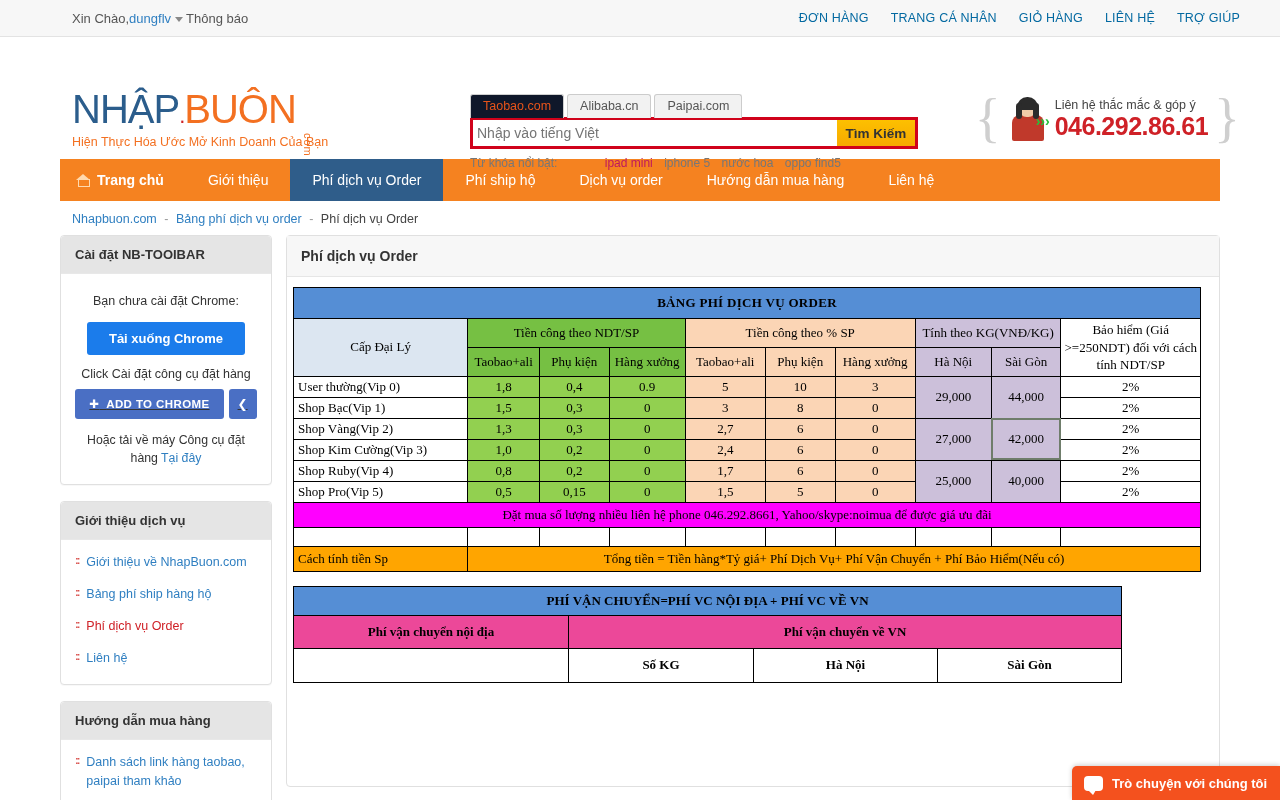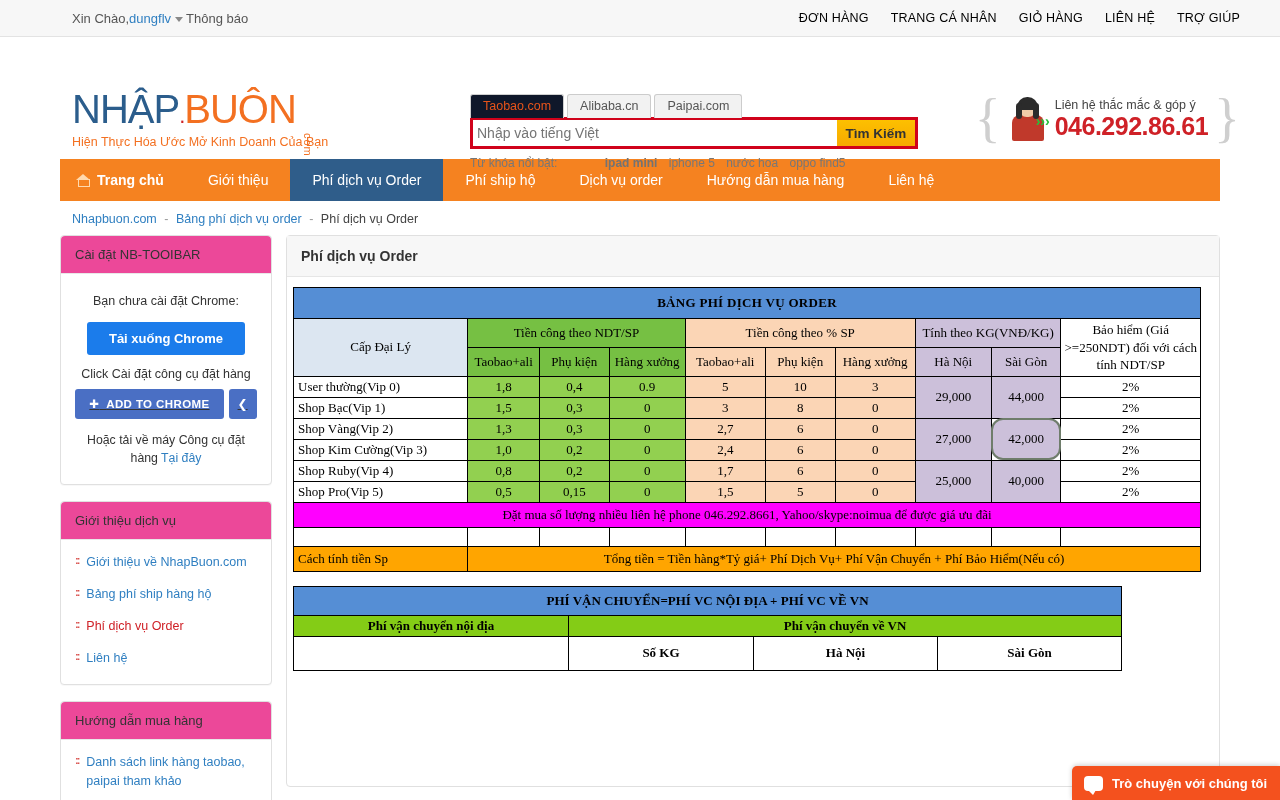--- a/index.html
+++ b/index.html
@@ -27,21 +27,21 @@
   .topbar-left { display: flex; align-items: center; font-size: 13px; color: #555; }
   .topbar-left .hello { color: #555; }
   .topbar-left .user { color: #2f7fc1; }
   .caret-down {
     display: inline-block; width: 0; height: 0; margin: 0 3px 0 4px;
     border-left: 4px solid transparent; border-right: 4px solid transparent;
     border-top: 5px solid #888; position: relative; top: 1px;
   }
   .topbar-left .notice { color: #555; }
   .topbar-right { margin-left: auto; display: flex; gap: 22px; }
-  .topbar-right a { color: #000000; font-size: 12.5px; letter-spacing: .2px; }
+  .topbar-right a { color: #0369a1; font-size: 12.5px; letter-spacing: .2px; }
 
   
   .header {
     height: 122px;
     display: flex;
     align-items: flex-start;
     padding: 0 40px 0 72px;
     position: relative;
     background: #fff;
   }
@@ -76,21 +76,21 @@
   }
   .search-btn {
     width: 78px; border: none; cursor: pointer;
     background: linear-gradient(#fdc000, #f7a900);
     color: #333; font-weight: bold; font-size: 13.5px;
     font-family: "Liberation Sans", sans-serif;
   }
   .hot-words { margin-top: 7px; font-size: 12px; color: #777; }
   .hot-words .lbl { color: #777; }
   .hot-words a { color: #777; margin-left: 8px; }
-  .hot-words a.hl { color: #737373; font-weight: bold; padding-left: 36px; }
+  .hot-words a.hl { color: #be185d; font-weight: normal; padding-left: 36px; }
 
   .hotline { position: absolute; right: 40px; top: 60px;
              display: flex; align-items: center; gap: 6px; }
   .brace { color: #cfcfcf; font-size: 54px; font-weight: 300; line-height: .8;
            font-family: "Liberation Serif", serif; }
   .hotline-avatar { width: 42px; height: 44px; position: relative; }
   .hl-head { position:absolute; left:12px; top:2px; width:17px; height:18px;
              background:#f0cba8; border-radius:50% 50% 45% 45%; }
   .hl-hair { position:absolute; left:10px; top:0px; width:21px; height:13px;
              background:#2b2b2b; border-radius:11px 11px 3px 3px; }
@@ -131,22 +131,23 @@
 
   
   .wrap { margin: 0 60px; display: flex; gap: 14px; align-items: flex-start; }
   .sidebar { width: 212px; flex: 0 0 212px; }
   .panel {
     background: #fff; border: 1px solid #e0e0e0; border-radius: 4px;
     margin-bottom: 16px; box-shadow: 0 1px 1px rgba(0,0,0,.03);
   }
   .panel-head {
     padding: 11px 14px; font-size: 13px; color: #333;
-    border-bottom: 1px solid #e8e8e8; background: #ec4899;
+    border-bottom: 1px solid #e8e8e8; background: #e5e5e5;
     border-radius: 4px 4px 0 0;
+    font-weight: bold;
   }
   .panel-body { padding: 12px 14px 16px; text-align: center; }
   .panel-body p { margin: 8px 0; font-size: 12.5px; color: #333; }
   .btn-chrome {
     display: inline-block; background: #1b7ceb; color: #fff;
     font-weight: bold; font-size: 13px; padding: 9px 22px;
     border-radius: 3px; margin: 6px 0 4px; cursor: pointer;
   }
   .addrow { display: flex; justify-content: center; gap: 5px; margin: 8px 0 12px; text-decoration: underline; }
   .btn-add {
@@ -189,24 +190,24 @@
   .hd-blue { background: #dce6f1; }
   .hd-white { background: #ffffff; }
   .c-green { background: #92d050; }
   .c-peach { background: #fbd5b5; }
   .c-purple { background: #ccc0da; }
   .c-white { background: #ffffff; }
   .row-pink { background: #ff00ff; font-size: 12.5px; padding: 4px 0 !important; }
   .row-orange { background: #ffa500; font-size: 13px; padding: 4px 0 !important; }
   .row-blank td { background: #fff; height: 19px; }
   .left { text-align: left !important; padding-left: 4px !important; }
-  .sel { outline: 2px solid #6f7d6b; outline-offset: -2px; border-radius: 12px; }
+  .sel { outline: 2px solid #6f7d6b; outline-offset: -2px; }
   .t-title2 { background: #558ed5; color: #ffff00; font-weight: bold; font-size: 19px;
               padding: 6px 0 !important; }
-  .hd-green2 { background: #84cc16; font-weight: bold; font-size: 15px; padding: 2px 0 !important; }
+  .hd-green2 { background: #ec4899; font-weight: bold; font-size: 15px; padding: 8px 0 !important; }
 
   
   .chat {
     position: fixed; right: 0; bottom: 0; width: 208px; height: 34px;
     background: #f4511e; border-radius: 5px 0 0 0;
     display: flex; align-items: center; gap: 9px; padding-left: 12px;
     color: #fff; font-weight: bold; font-size: 13px; cursor: pointer;
     box-shadow: 0 -1px 5px rgba(0,0,0,.2);
   }
   .chat-bubble { width: 19px; height: 15px; background: #fff; border-radius: 4px;

